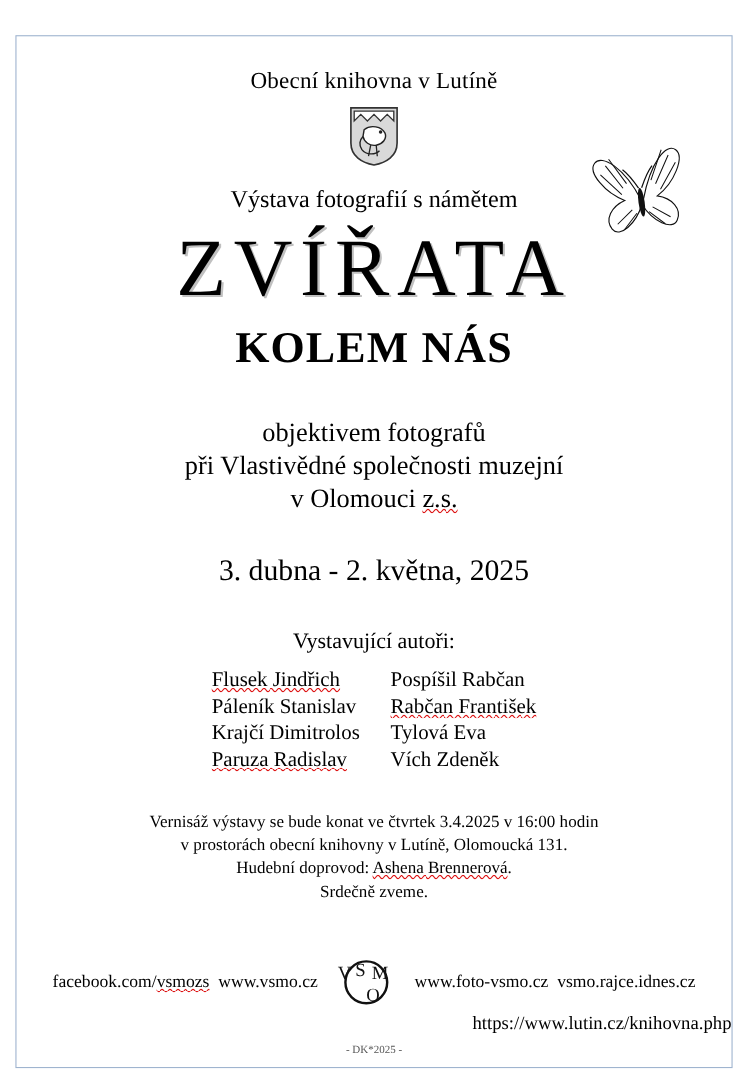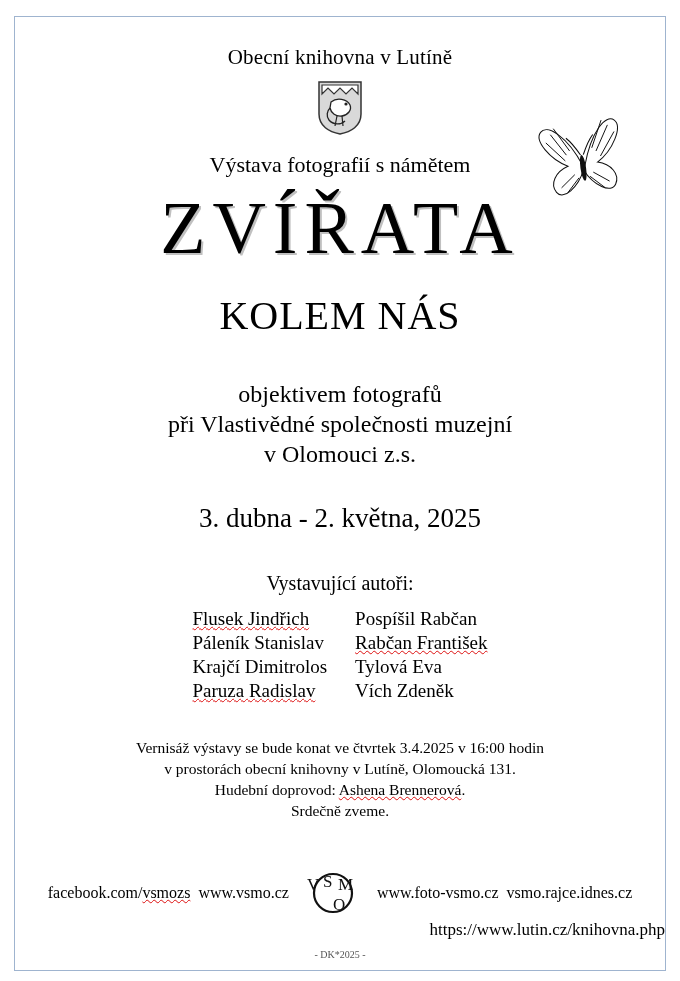--- a/index.html
+++ b/index.html
@@ -12,21 +12,21 @@
     height: 981px;
     font-family: "Liberation Serif", serif;
     color: #000000;
     overflow: hidden;
   }
   .poster {
     position: relative;
     box-sizing: border-box;
     width: 680px;
     height: 981px;
-    padding: 16px 14px 10px 14px;
+    padding: 32px 14px 10px 14px;
     background: #ffffff;
   }
   .frame {
     box-sizing: border-box;
     width: 100%;
     height: 100%;
     border: 1px solid #9fb4cf;
     background: #ffffff;
     position: relative;
     padding: 16px 20px 6px 20px;
@@ -72,31 +72,32 @@
     position: absolute;
     right: 6px;
     top: -76px;
     width: 112px;
     height: 112px;
     transform: rotate(-8deg);
   }
 
   .sub-title {
     font-size: 40px;
-    font-weight: normal;
+    font-weight: bold;
     letter-spacing: 1px;
-    margin-top: 22px;
+    margin-top: 6px;
   }
 
   .lead {
     margin-top: 40px;
     font-size: 24px;
     line-height: 30px;
   }
   .lead .u-wavy {
+    text-decoration: underline;
     text-decoration-style: wavy;
     text-decoration-color: #d11;
     text-decoration-thickness: 1px;
   }
 
   .dates {
     margin-top: 34px;
     font-size: 27px;
   }
 

